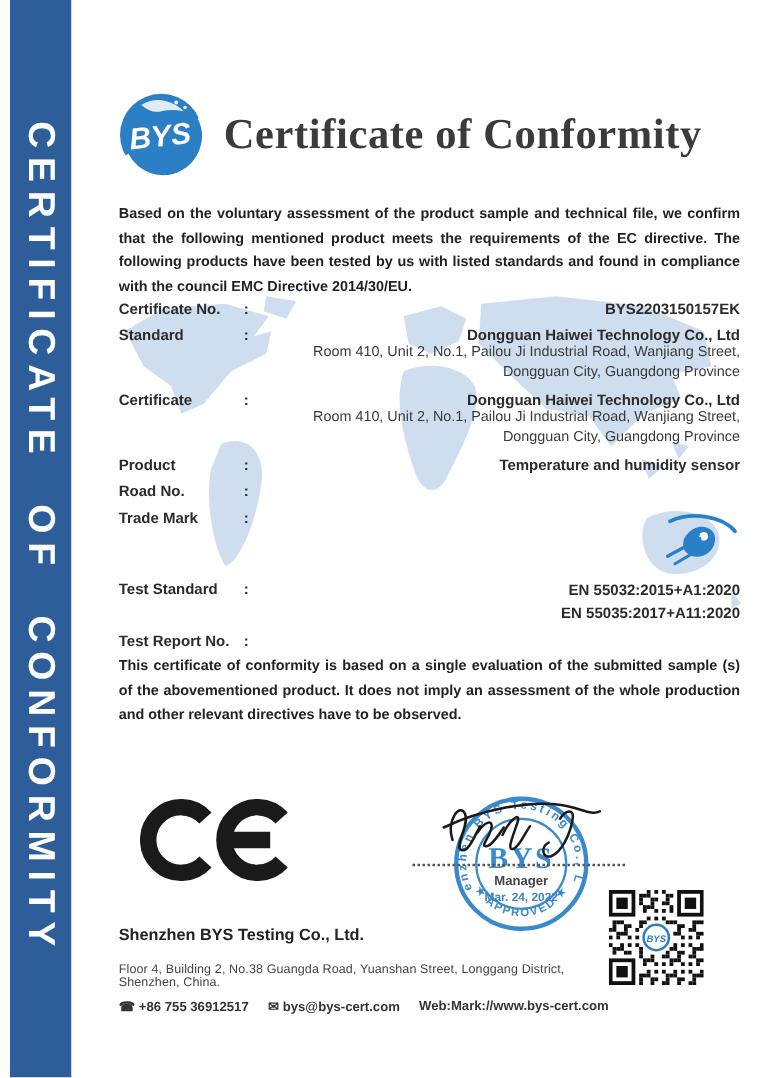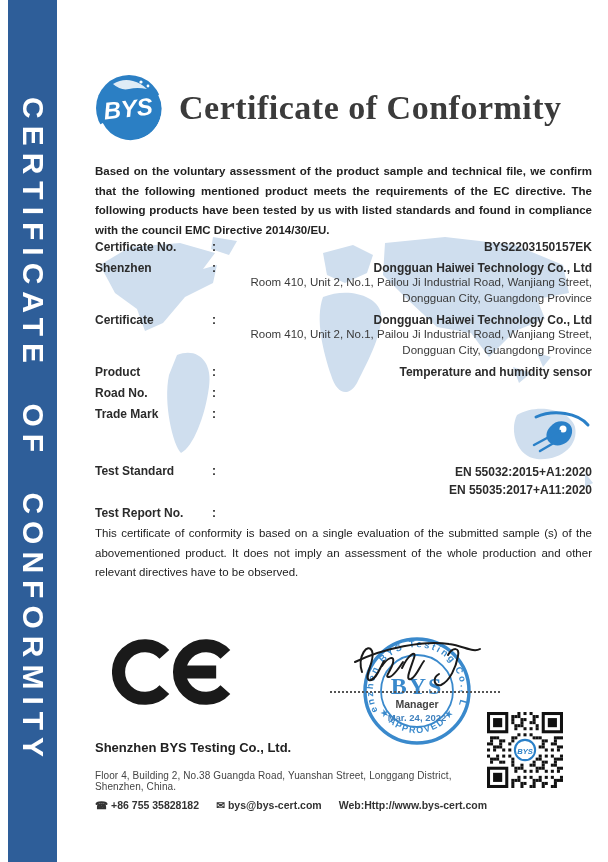--- a/index.html
+++ b/index.html
@@ -28,25 +28,25 @@
     font-family:"Liberation Serif", serif;font-weight:bold;font-size:34px;color:#3b3b3b;
     margin-left:10px;letter-spacing:0.5px;
   }
   
   .intro{
     position:absolute;left:0;top:162px;width:497px;z-index:1;
     font-size:11.5px;font-weight:bold;line-height:19.5px;text-align:justify;color:#222;
   }
   .disclaimer{
     position:absolute;left:0;top:524px;width:497px;z-index:1;
-    font-size:11.5px;font-weight:normal;line-height:19.5px;text-align:justify;color:#222;
+    font-size:11.5px;font-weight:bold;line-height:19.5px;text-align:justify;color:#222;
   }
   
   .details{position:absolute;left:0;top:240px;width:497px;z-index:1;}
-  .row{display:flex;margin-bottom:7px;font-size:12px;gap:17px;}
+  .row{display:flex;margin-bottom:7px;font-size:12px;}
   .row .lbl{width:100px;font-weight:bold;flex:0 0 100px;}
   .row .colon{width:16px;flex:0 0 16px;font-weight:bold;}
   .row .val{flex:1;font-weight:bold;text-align:right;}
   .row .addr{font-weight:normal;font-size:11.5px;line-height:15.5px;color:#3a3a3a;}
   .row.tm{height:50px;align-items:flex-start;}
   .std-line{line-height:17.5px;}
   
   .ce{position:absolute;left:17px;top:634px;z-index:1;}
   
   .stamp{position:absolute;left:347px;top:621px;width:140px;height:140px;z-index:2;opacity:.92;}
@@ -99,21 +99,21 @@
 
   <div class="details content">
 
     <div class="row">
       <span class="lbl">Certificate No.</span>
       <span class="colon">:</span>
       <span class="val">BYS2203150157EK</span>
     </div>
 
     <div class="row">
-      <span class="lbl">Shenzhen</span>
+      <span class="lbl">Standard</span>
       <span class="colon">:</span>
       <span class="val">
         <div>Dongguan Haiwei Technology Co., Ltd</div>
         <div class="addr">Room 410, Unit 2, No.1, Pailou Ji Industrial Road, Wanjiang Street,</div>
         <div class="addr">Dongguan City, Guangdong Province</div>
       </span>
     </div>
 
     <div class="row">
       <span class="lbl">Certificate</span>
@@ -361,17 +361,17 @@
     </g>
   <circle cx="37.5" cy="37.5" r="12.5" fill="#ffffff"></circle>
   <circle cx="37.5" cy="37.5" r="10" fill="none" stroke="#2a80c8" stroke-width="2"></circle>
   <text x="37.5" y="41" text-anchor="middle" font-family="Liberation Sans, sans-serif" font-size="7.5" font-weight="bold" font-style="italic" fill="#2a80c8">BYS</text>
 </svg>
 
 <div class="footer">
   <div class="company">Shenzhen BYS Testing Co., Ltd.</div>
   <div class="address">Floor 4, Building 2, No.38 Guangda Road, Yuanshan Street, Longgang District, Shenzhen, China.</div>
   <div class="contacts">
-    <span><span class="icon">☎</span><span>+86 755 35828182</span></span>
+    <span><span class="icon">☎</span><span>+86 755 36912517</span></span>
     <span><span class="icon">✉</span><span>bys@bys-cert.com</span></span>
-    <span>Web:Http://www.bys-cert.com</span>
+    <span>Web:Mark://www.bys-cert.com</span>
   </div>
 </div>
 
 </body></html>

